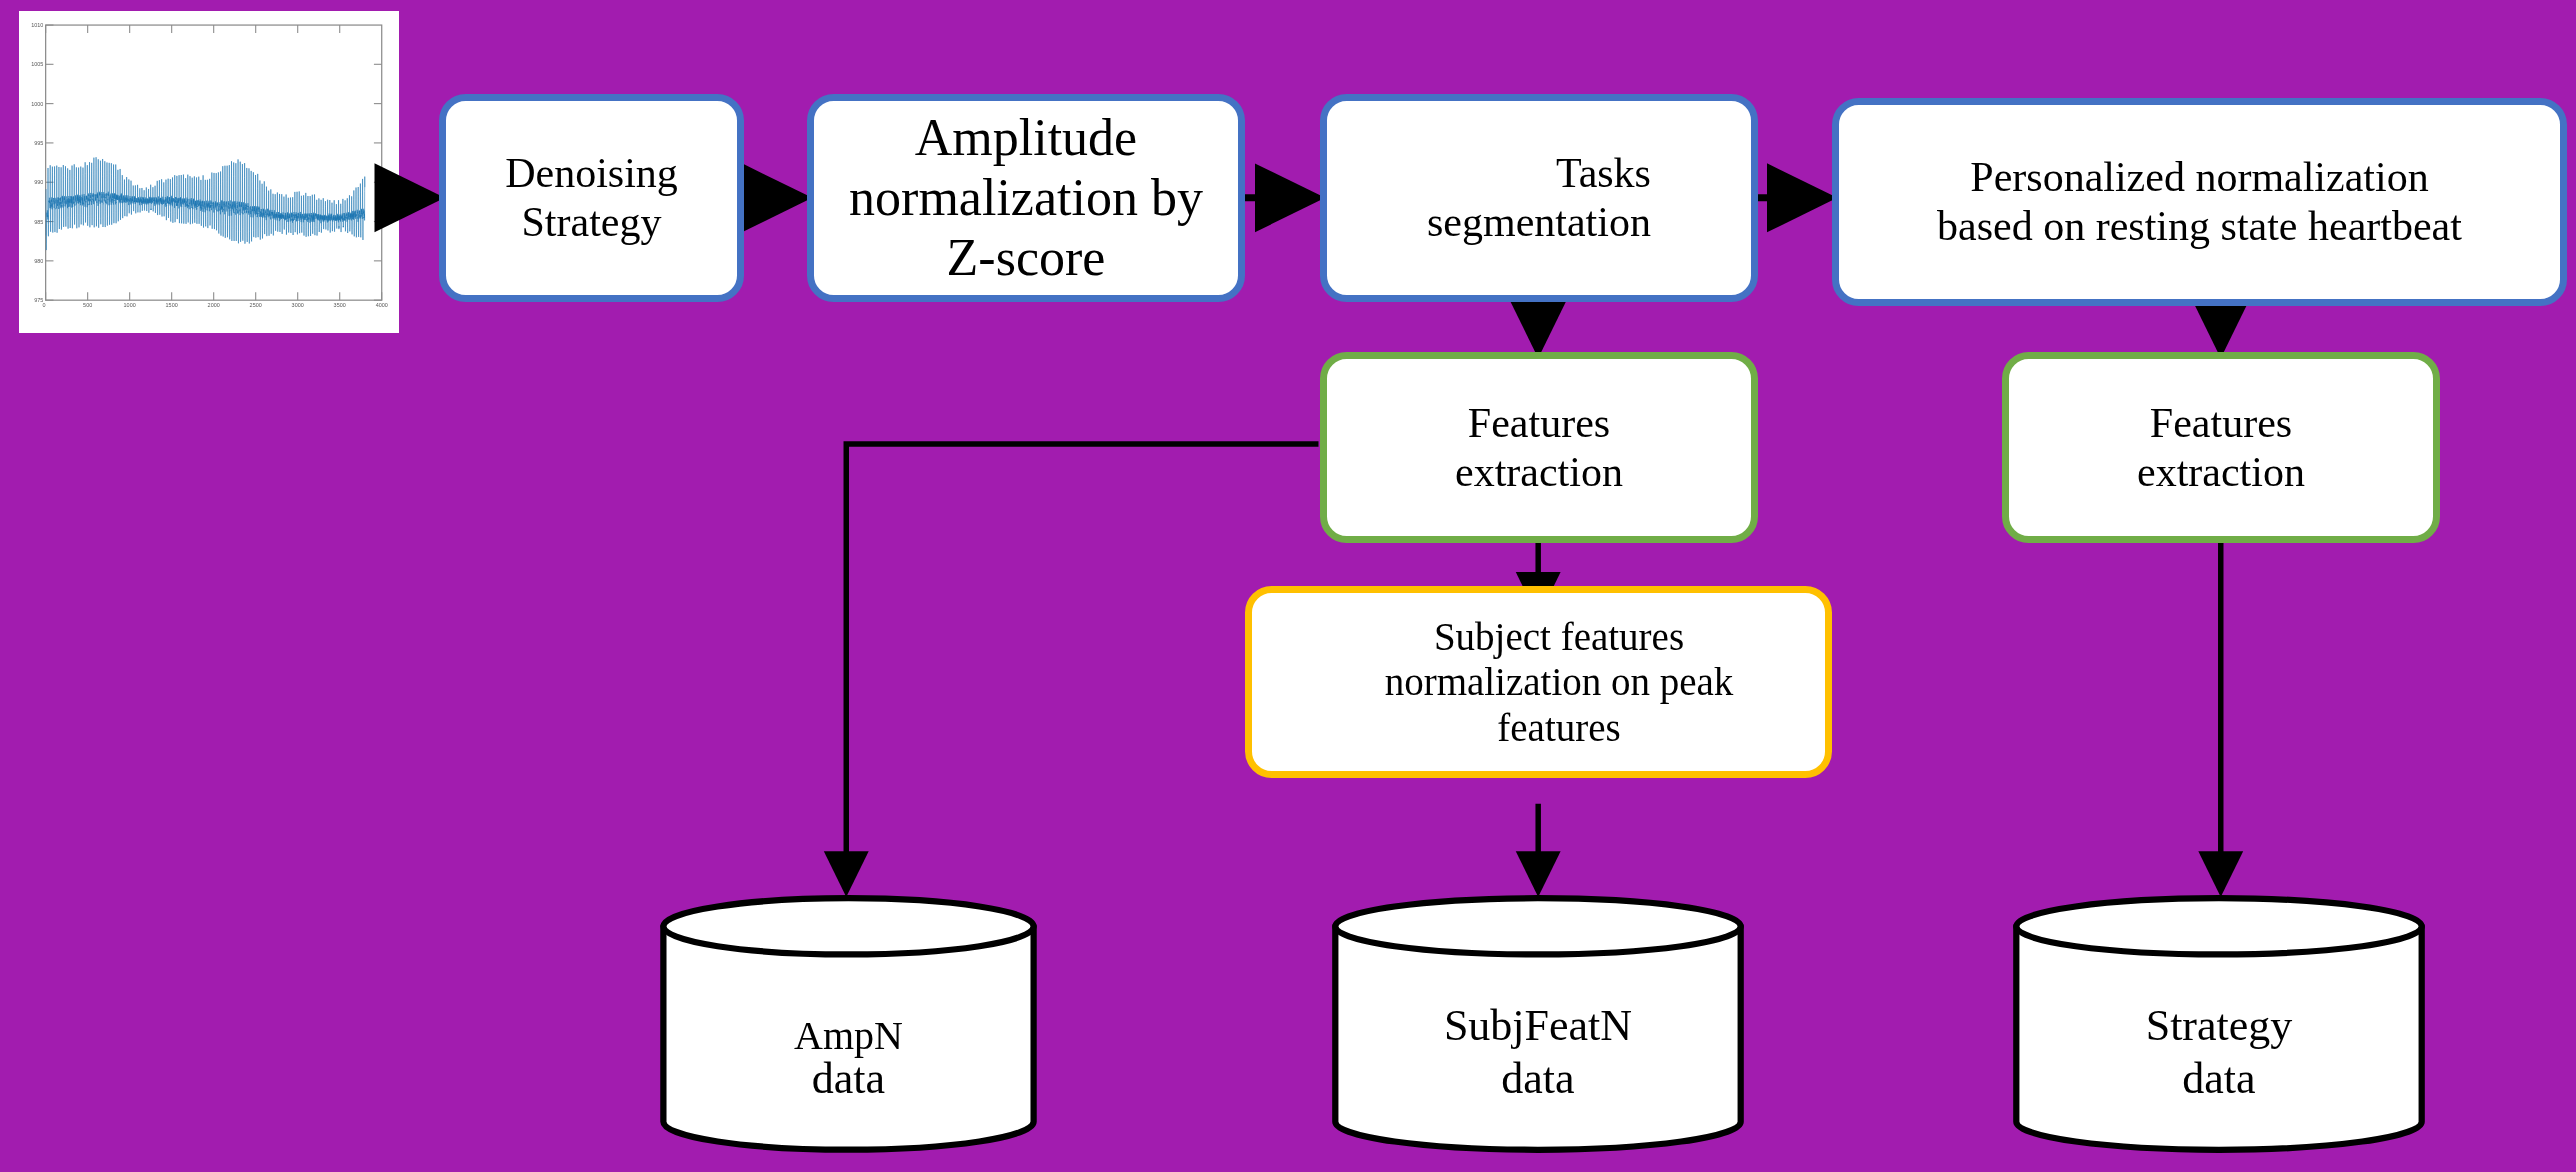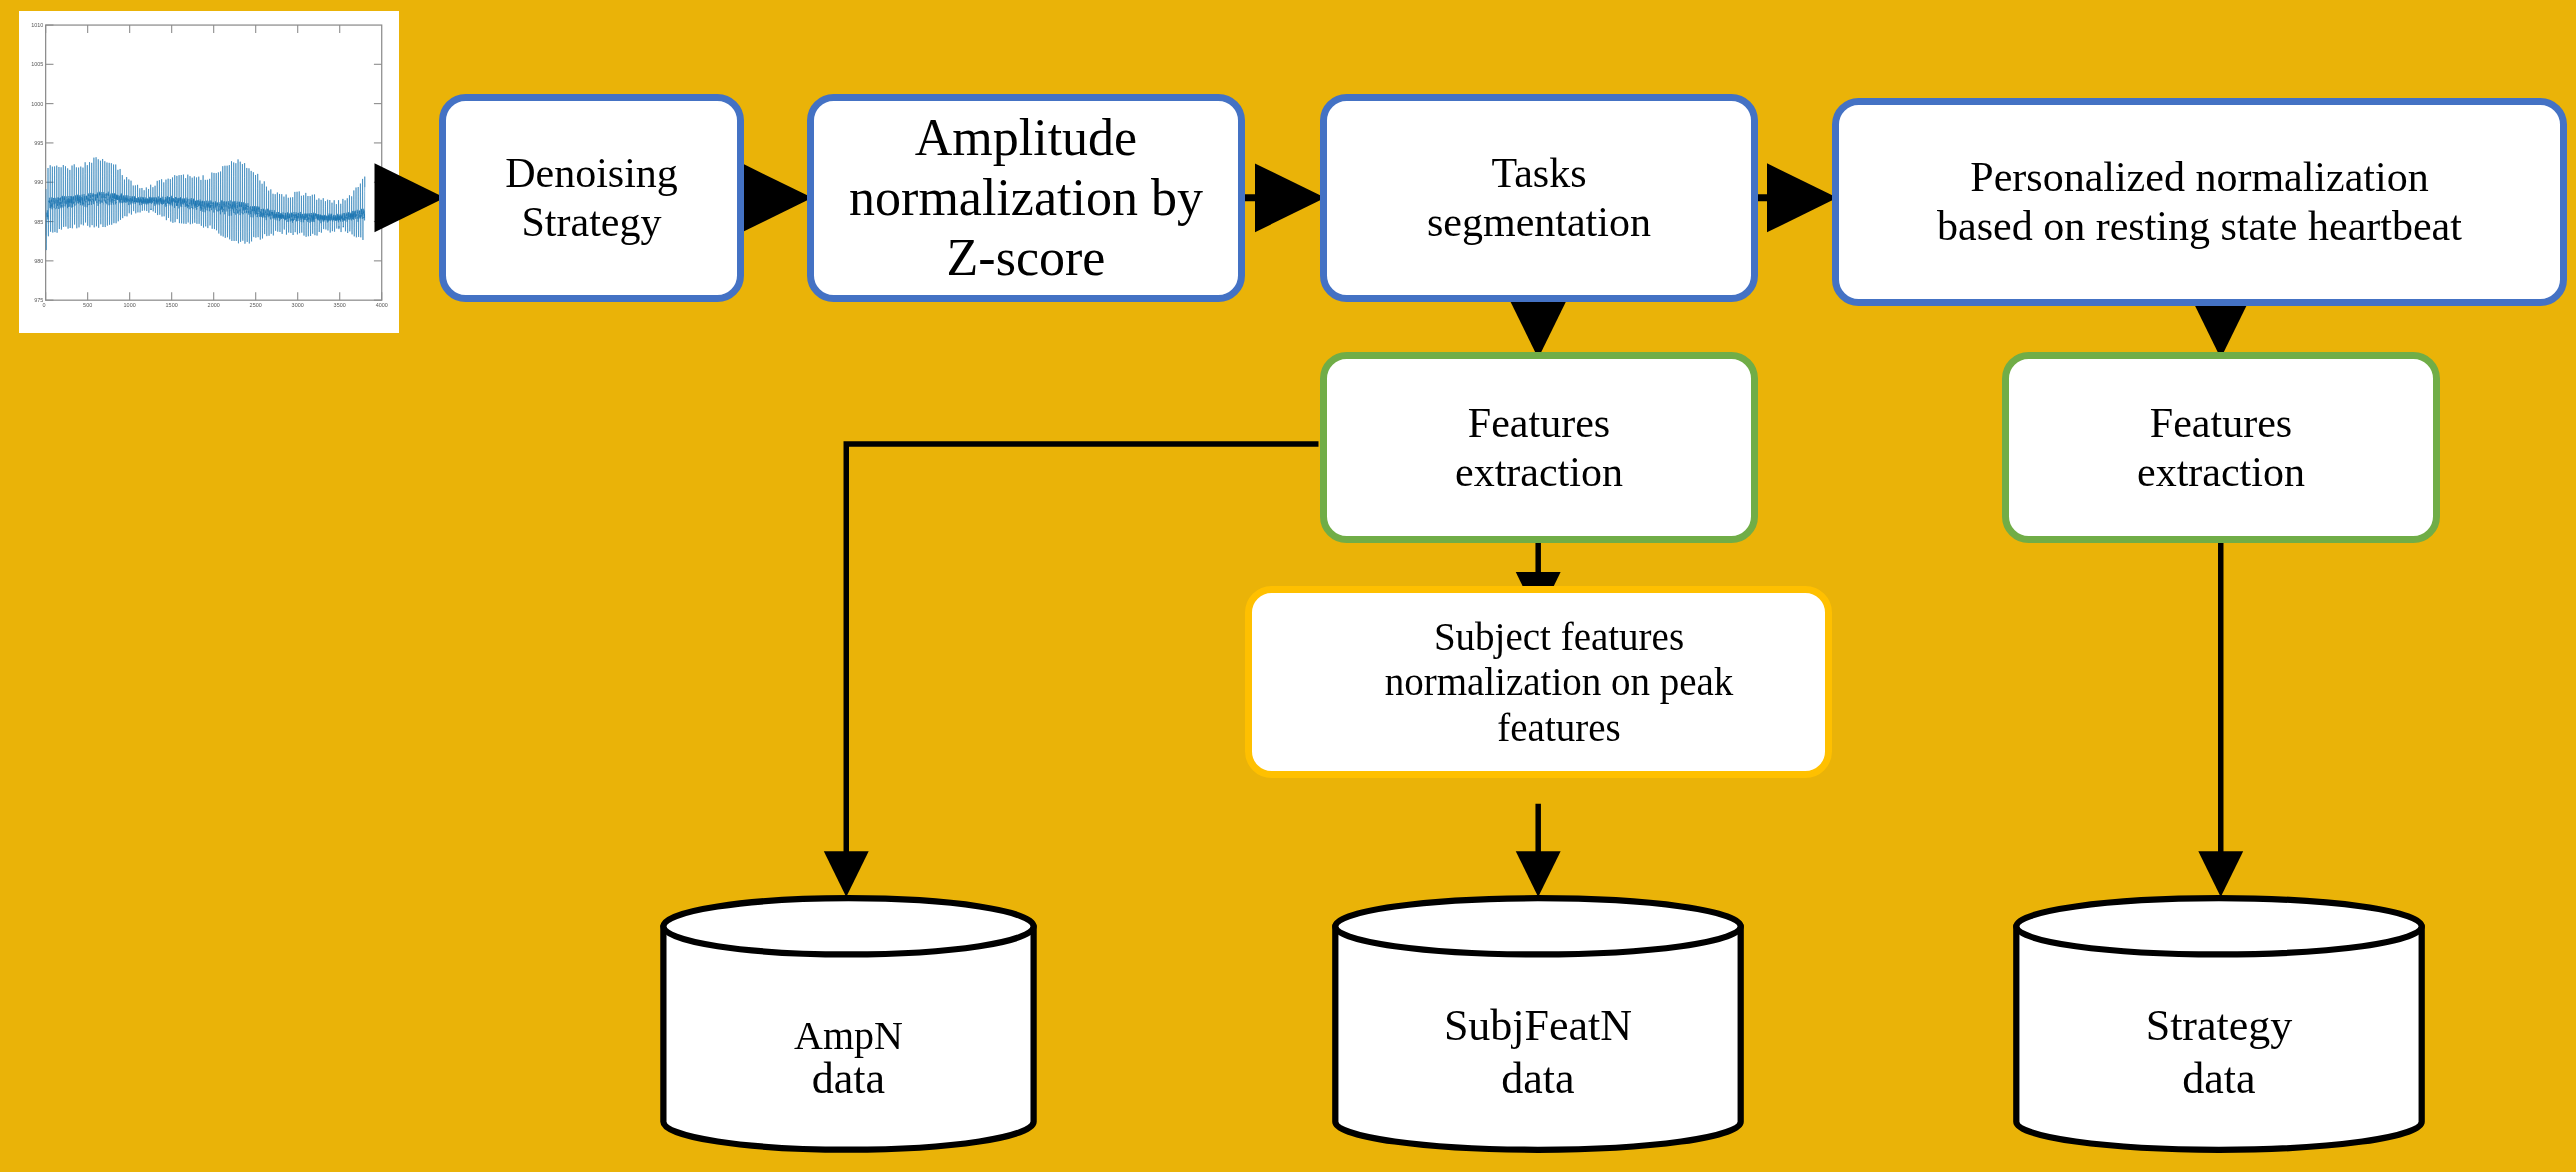--- a/index.html
+++ b/index.html
@@ -1,18 +1,18 @@
 <!DOCTYPE html>
 <html style="font-size:12.5px"><head>
 <meta charset="utf-8">
 <style>
   html,body{margin:0;padding:0;background:#ffffff;}
   body{width:2576px;height:1172px;position:relative;overflow:hidden;
        font-family:"Liberation Serif","DejaVu Serif",serif;}
-  #stage{position:absolute;left:0;top:0;width:2576px;height:1172px;background:#eab308;}
+  #stage{position:absolute;left:0;top:0;width:2576px;height:1172px;background:#a21caf;}
 
   
   .node{position:absolute;box-sizing:border-box;display:flex;align-items:center;
         justify-content:center;text-align:center;background:#ffffff;
         border-style:solid;border-radius:26.6px;}
   .node .lbl{display:block;line-height:1.16;color:#000;padding:0 11px;
              font-family:"Liberation Serif","DejaVu Serif",serif;}
 
   .node.blue  {border-color:#4472C4;border-width:7px;}
   .node.green {border-color:#70AD47;border-width:7px;}
@@ -142,21 +142,21 @@
   </svg>
 
   <div class="node blue" style="left:439px;top:94px;width:305px;height:208px;">
     <span class="lbl" style="font-size:42px;">Denoising<br>Strategy</span>
   </div>
 
   <div class="node blue" style="left:807px;top:94px;width:438px;height:208px;">
     <span class="lbl" style="font-size:52px;">Amplitude<br>normalization by<br>Z-score</span>
   </div>
 
-  <div class="node blue" style="left:1320px;top:94px;width:438px;height:208px;">
+  <div class="node blue" style="left:1320px;top:94px;width:438px;height:208px;text-align:right;">
     <span class="lbl" style="font-size:42px;">Tasks<br>segmentation</span>
   </div>
 
   <div class="node blue" style="left:1832px;top:98px;width:735px;height:208px;">
     <span class="lbl" style="font-size:42px;">Personalized  normalization<br>based on resting state heartbeat</span>
   </div>
 
   <div class="node green" style="left:1320px;top:352px;width:438px;height:191px;">
     <span class="lbl" style="font-size:42px;">Features<br>extraction</span>
   </div>

